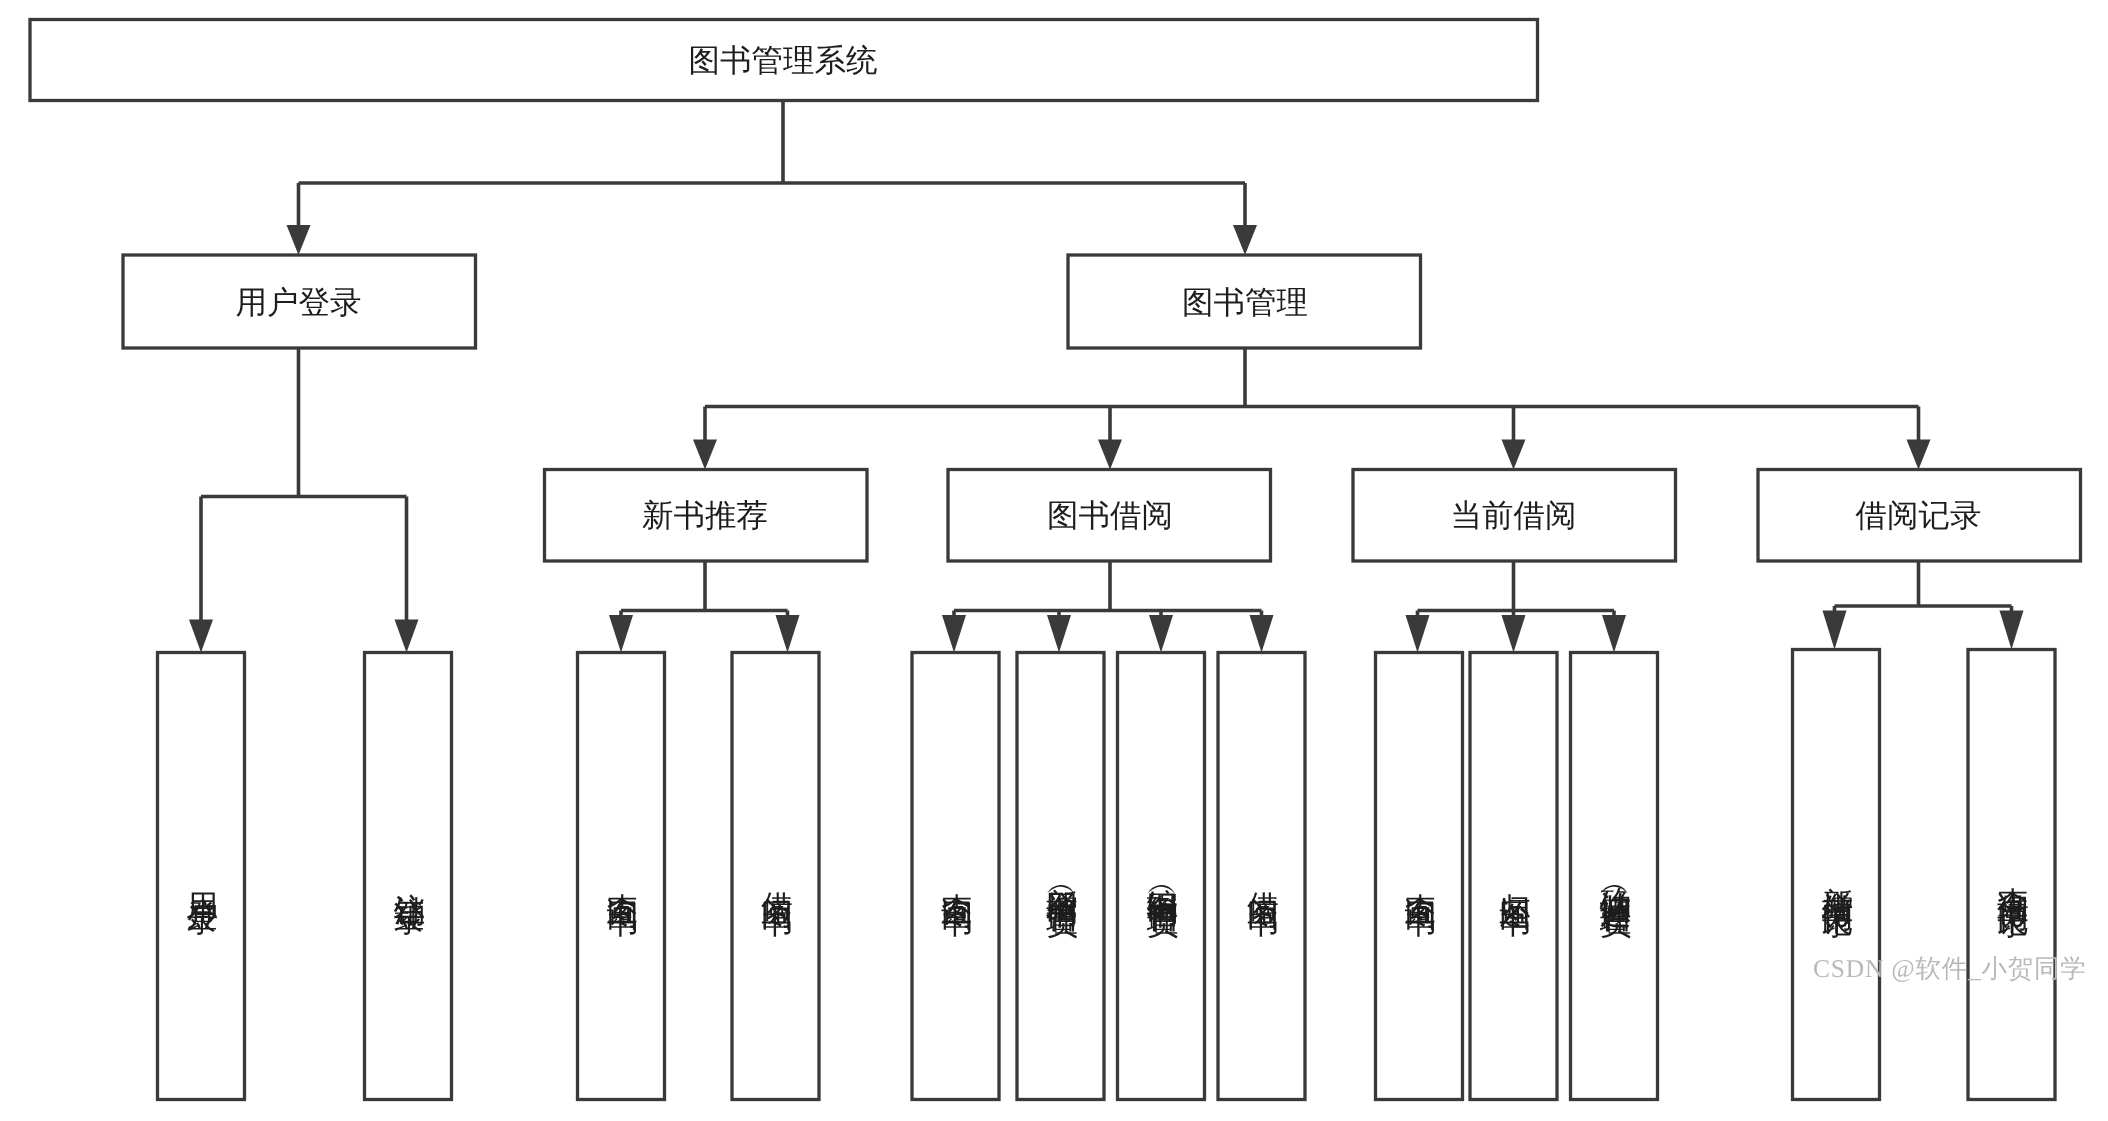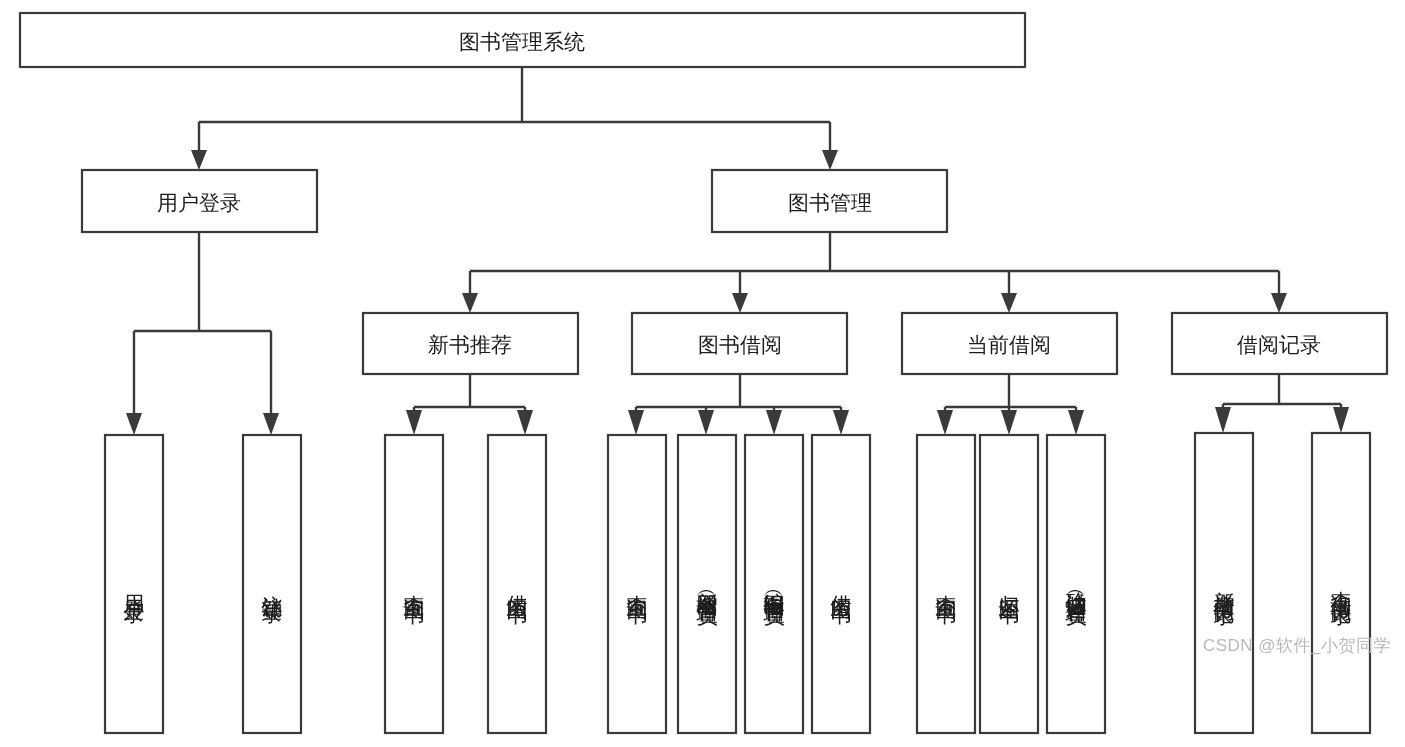--- a/index.html
+++ b/index.html
@@ -53,21 +53,21 @@
     fill: none;
   }
   .arrow-head {
     fill: #3a3a3a;
     stroke: none;
   }
   .watermark {
     position: absolute;
     right: 14px;
     bottom: 6px;
-    font-family: Liberation Sans, sans-serif;
+    font-family: Liberation Serif, serif;
     font-size: 17px;
     color: #b9b9b9;
     white-space: nowrap;
     user-select: none;
     letter-spacing: 0.5px;
   }
 </style>
 </head>
 <body>
 

